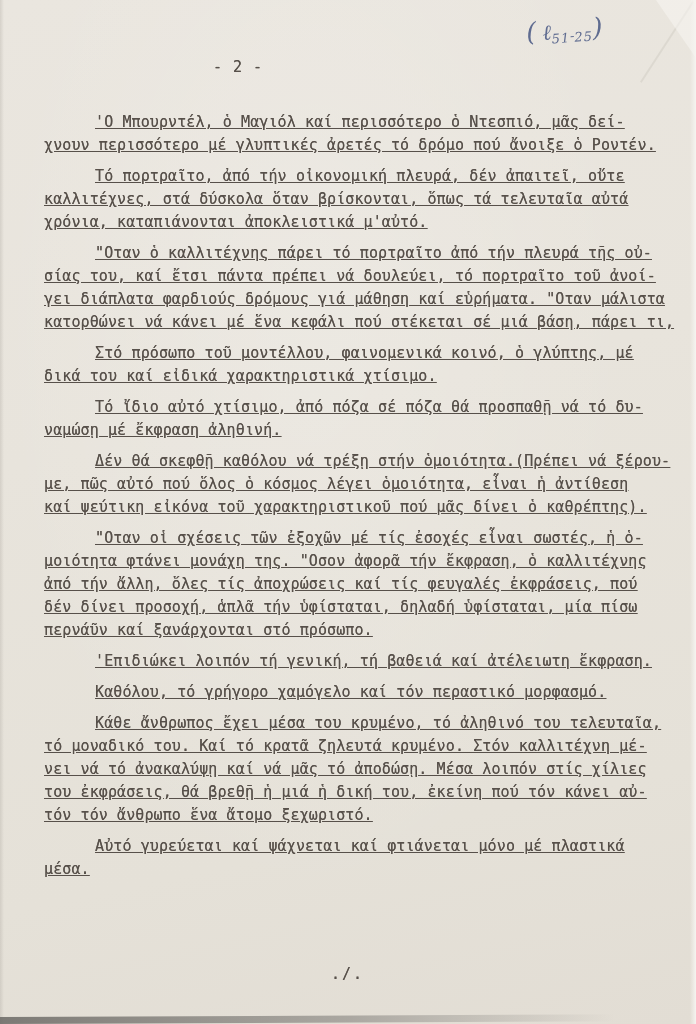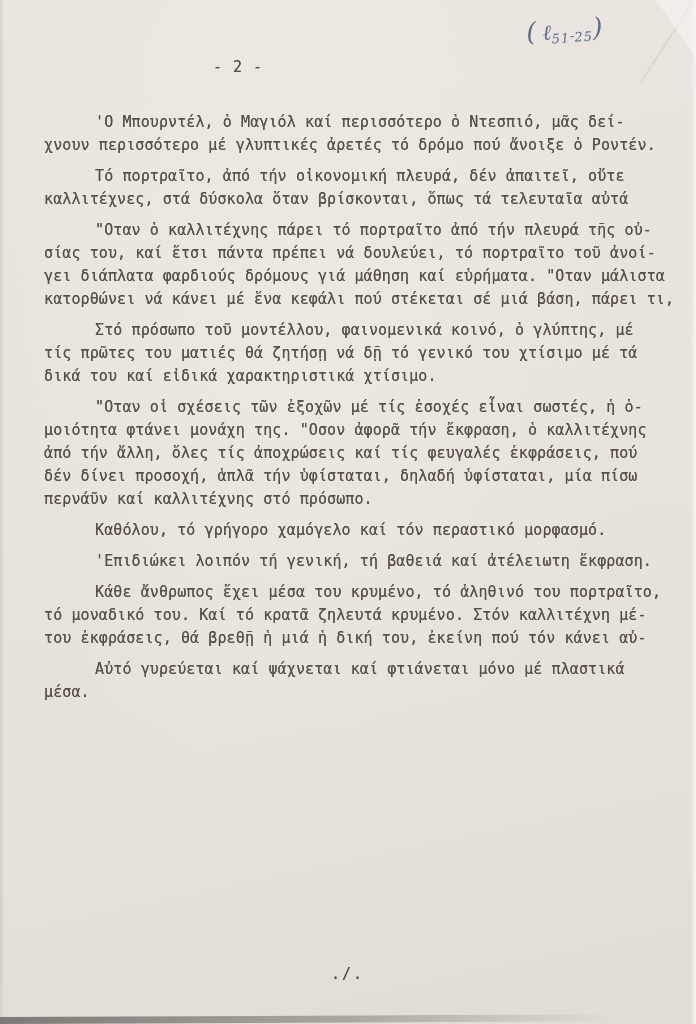--- a/index.html
+++ b/index.html
@@ -25,21 +25,21 @@
     position:absolute; top:58px; left:213px;
     font-size:15px; white-space:pre; letter-spacing:1px;
     text-shadow:0 0 0.6px rgba(87,80,74,0.85);
   }
   .doc-body {
     position:absolute; top:111px; left:44px; width:630px;
     font-size:15px; line-height:23px; letter-spacing:0.1px;
     text-shadow:0 0 0.6px rgba(87,80,74,0.8);
   }
   .para { margin:0 0 8px 0; }
-  .line { white-space:pre; }
+  .line { white-space:pre;text-decoration:underline; }
   .line.first { padding-left:51px; }
   .footer-mark {
     position:absolute; top:965px; left:331px;
     font-size:15px; letter-spacing:2px;
     text-shadow:0 0 0.6px rgba(87,80,74,0.8);
   }
   .edge-right {
     position:absolute; top:0; right:0; width:6px; height:100%;
     background:linear-gradient(90deg, rgba(247,246,243,0), #f5f4f0);
   }
@@ -74,49 +74,60 @@
   <div class="page-number">- 2 -</div>
 
   <div class="doc-body">
       <div class="para">
         <div class="line first">'Ο Μπουρντέλ, ὁ Μαγιόλ καί περισσότερο ὁ Ντεσπιό, μᾶς δεί-</div>
         <div class="line">χνουν περισσότερο μέ γλυπτικές ἀρετές τό δρόμο πού ἄνοιξε ὁ Ροντέν.</div>
       </div>
       <div class="para">
         <div class="line first">Τό πορτραῖτο, ἀπό τήν οἰκονομική πλευρά, δέν ἀπαιτεῖ, οὔτε</div>
         <div class="line">καλλιτέχνες, στά δύσκολα ὅταν βρίσκονται, ὅπως τά τελευταῖα αὐτά</div>
+        <div class="line">χρόνια, καταπιάνονται ἀποκλειστικά μ'αὐτό.</div>
       </div>
       <div class="para">
         <div class="line first">"Οταν ὁ καλλιτέχνης πάρει τό πορτραῖτο ἀπό τήν πλευρά τῆς οὐ-</div>
         <div class="line">σίας του, καί ἔτσι πάντα πρέπει νά δουλεύει, τό πορτραῖτο τοῦ ἀνοί-</div>
         <div class="line">γει διάπλατα φαρδιούς δρόμους γιά μάθηση καί εὑρήματα. "Οταν μάλιστα</div>
         <div class="line">κατορθώνει νά κάνει μέ ἕνα κεφάλι πού στέκεται σέ μιά βάση, πάρει τι,</div>
       </div>
       <div class="para">
         <div class="line first">Στό πρόσωπο τοῦ μοντέλλου, φαινομενικά κοινό, ὁ γλύπτης, μέ</div>
-        <div class="line">τίς πρῶτες του ματιές θά ζητήσῃ νά δῇ τό γενικό του χτίσιμο μέ τά</div>
         <div class="line">δικά του καί εἰδικά χαρακτηριστικά χτίσιμο.</div>
+      </div>
+      <div class="para">
+        <div class="line first">Τό ἴδιο αὐτό χτίσιμο, ἀπό πόζα σέ πόζα θά προσπαθῇ νά τό δυ-</div>
+        <div class="line">ναμώσῃ μέ ἔκφραση ἀληθινή.</div>
+      </div>
+      <div class="para">
+        <div class="line first">Δέν θά σκεφθῇ καθόλου νά τρέξῃ στήν ὁμοιότητα.(Πρέπει νά ξέρου-</div>
+        <div class="line">με, πῶς αὐτό πού ὅλος ὁ κόσμος λέγει ὁμοιότητα, εἶναι ἡ ἀντίθεση</div>
+        <div class="line">καί ψεύτικη εἰκόνα τοῦ χαρακτηριστικοῦ πού μᾶς δίνει ὁ καθρέπτης).</div>
       </div>
       <div class="para">
         <div class="line first">"Οταν οἱ σχέσεις τῶν ἐξοχῶν μέ τίς ἐσοχές εἶναι σωστές, ἡ ὁ-</div>
         <div class="line">μοιότητα φτάνει μονάχη της. "Οσον ἀφορᾶ τήν ἔκφραση, ὁ καλλιτέχνης</div>
         <div class="line">ἀπό τήν ἄλλη, ὅλες τίς ἀποχρώσεις καί τίς φευγαλές ἐκφράσεις, πού</div>
         <div class="line">δέν δίνει προσοχή, ἁπλᾶ τήν ὑφίσταται, δηλαδή ὑφίσταται, μία πίσω</div>
-        <div class="line">περνάῦν καί καλλιτέχνης στό πρόσωπο.</div>
+        <div class="line">περνάῦν καί ξανάρχονται στό πρόσωπο.</div>
+      </div>
+      <div class="para">
+        <div class="line first">'Επιδιώκει λοιπόν τή γενική, τή βαθειά καί ἀτέλειωτη ἔκφραση.</div>
       </div>
       <div class="para">
         <div class="line first">Καθόλου, τό γρήγορο χαμόγελο καί τόν περαστικό μορφασμό.</div>
       </div>
       <div class="para">
-        <div class="line first">'Επιδιώκει λοιπόν τή γενική, τή βαθειά καί ἀτέλειωτη ἔκφραση.</div>
-      </div>
-      <div class="para">
-        <div class="line first">Κάθε ἄνθρωπος ἔχει μέσα του κρυμένο, τό ἀληθινό του πορτραῖτο,</div>
+        <div class="line first">Κάθε ἄνθρωπος ἔχει μέσα του κρυμένο, τό ἀληθινό του τελευταῖα,</div>
         <div class="line">τό μοναδικό του. Καί τό κρατᾶ ζηλευτά κρυμένο. Στόν καλλιτέχνη μέ-</div>
+        <div class="line">νει νά τό ἀνακαλύψῃ καί νά μᾶς τό ἀποδώσῃ. Μέσα λοιπόν στίς χίλιες</div>
         <div class="line">του ἐκφράσεις, θά βρεθῇ ἡ μιά ἡ δική του, ἐκείνη πού τόν κάνει αὐ-</div>
+        <div class="line">τόν τόν ἄνθρωπο ἕνα ἄτομο ξεχωριστό.</div>
       </div>
       <div class="para">
         <div class="line first">Αὐτό γυρεύεται καί ψάχνεται καί φτιάνεται μόνο μέ πλαστικά</div>
         <div class="line">μέσα.</div>
       </div>
     </div>
 
   <div class="footer-mark">./.</div>
 
   <div class="fold-line"></div>

